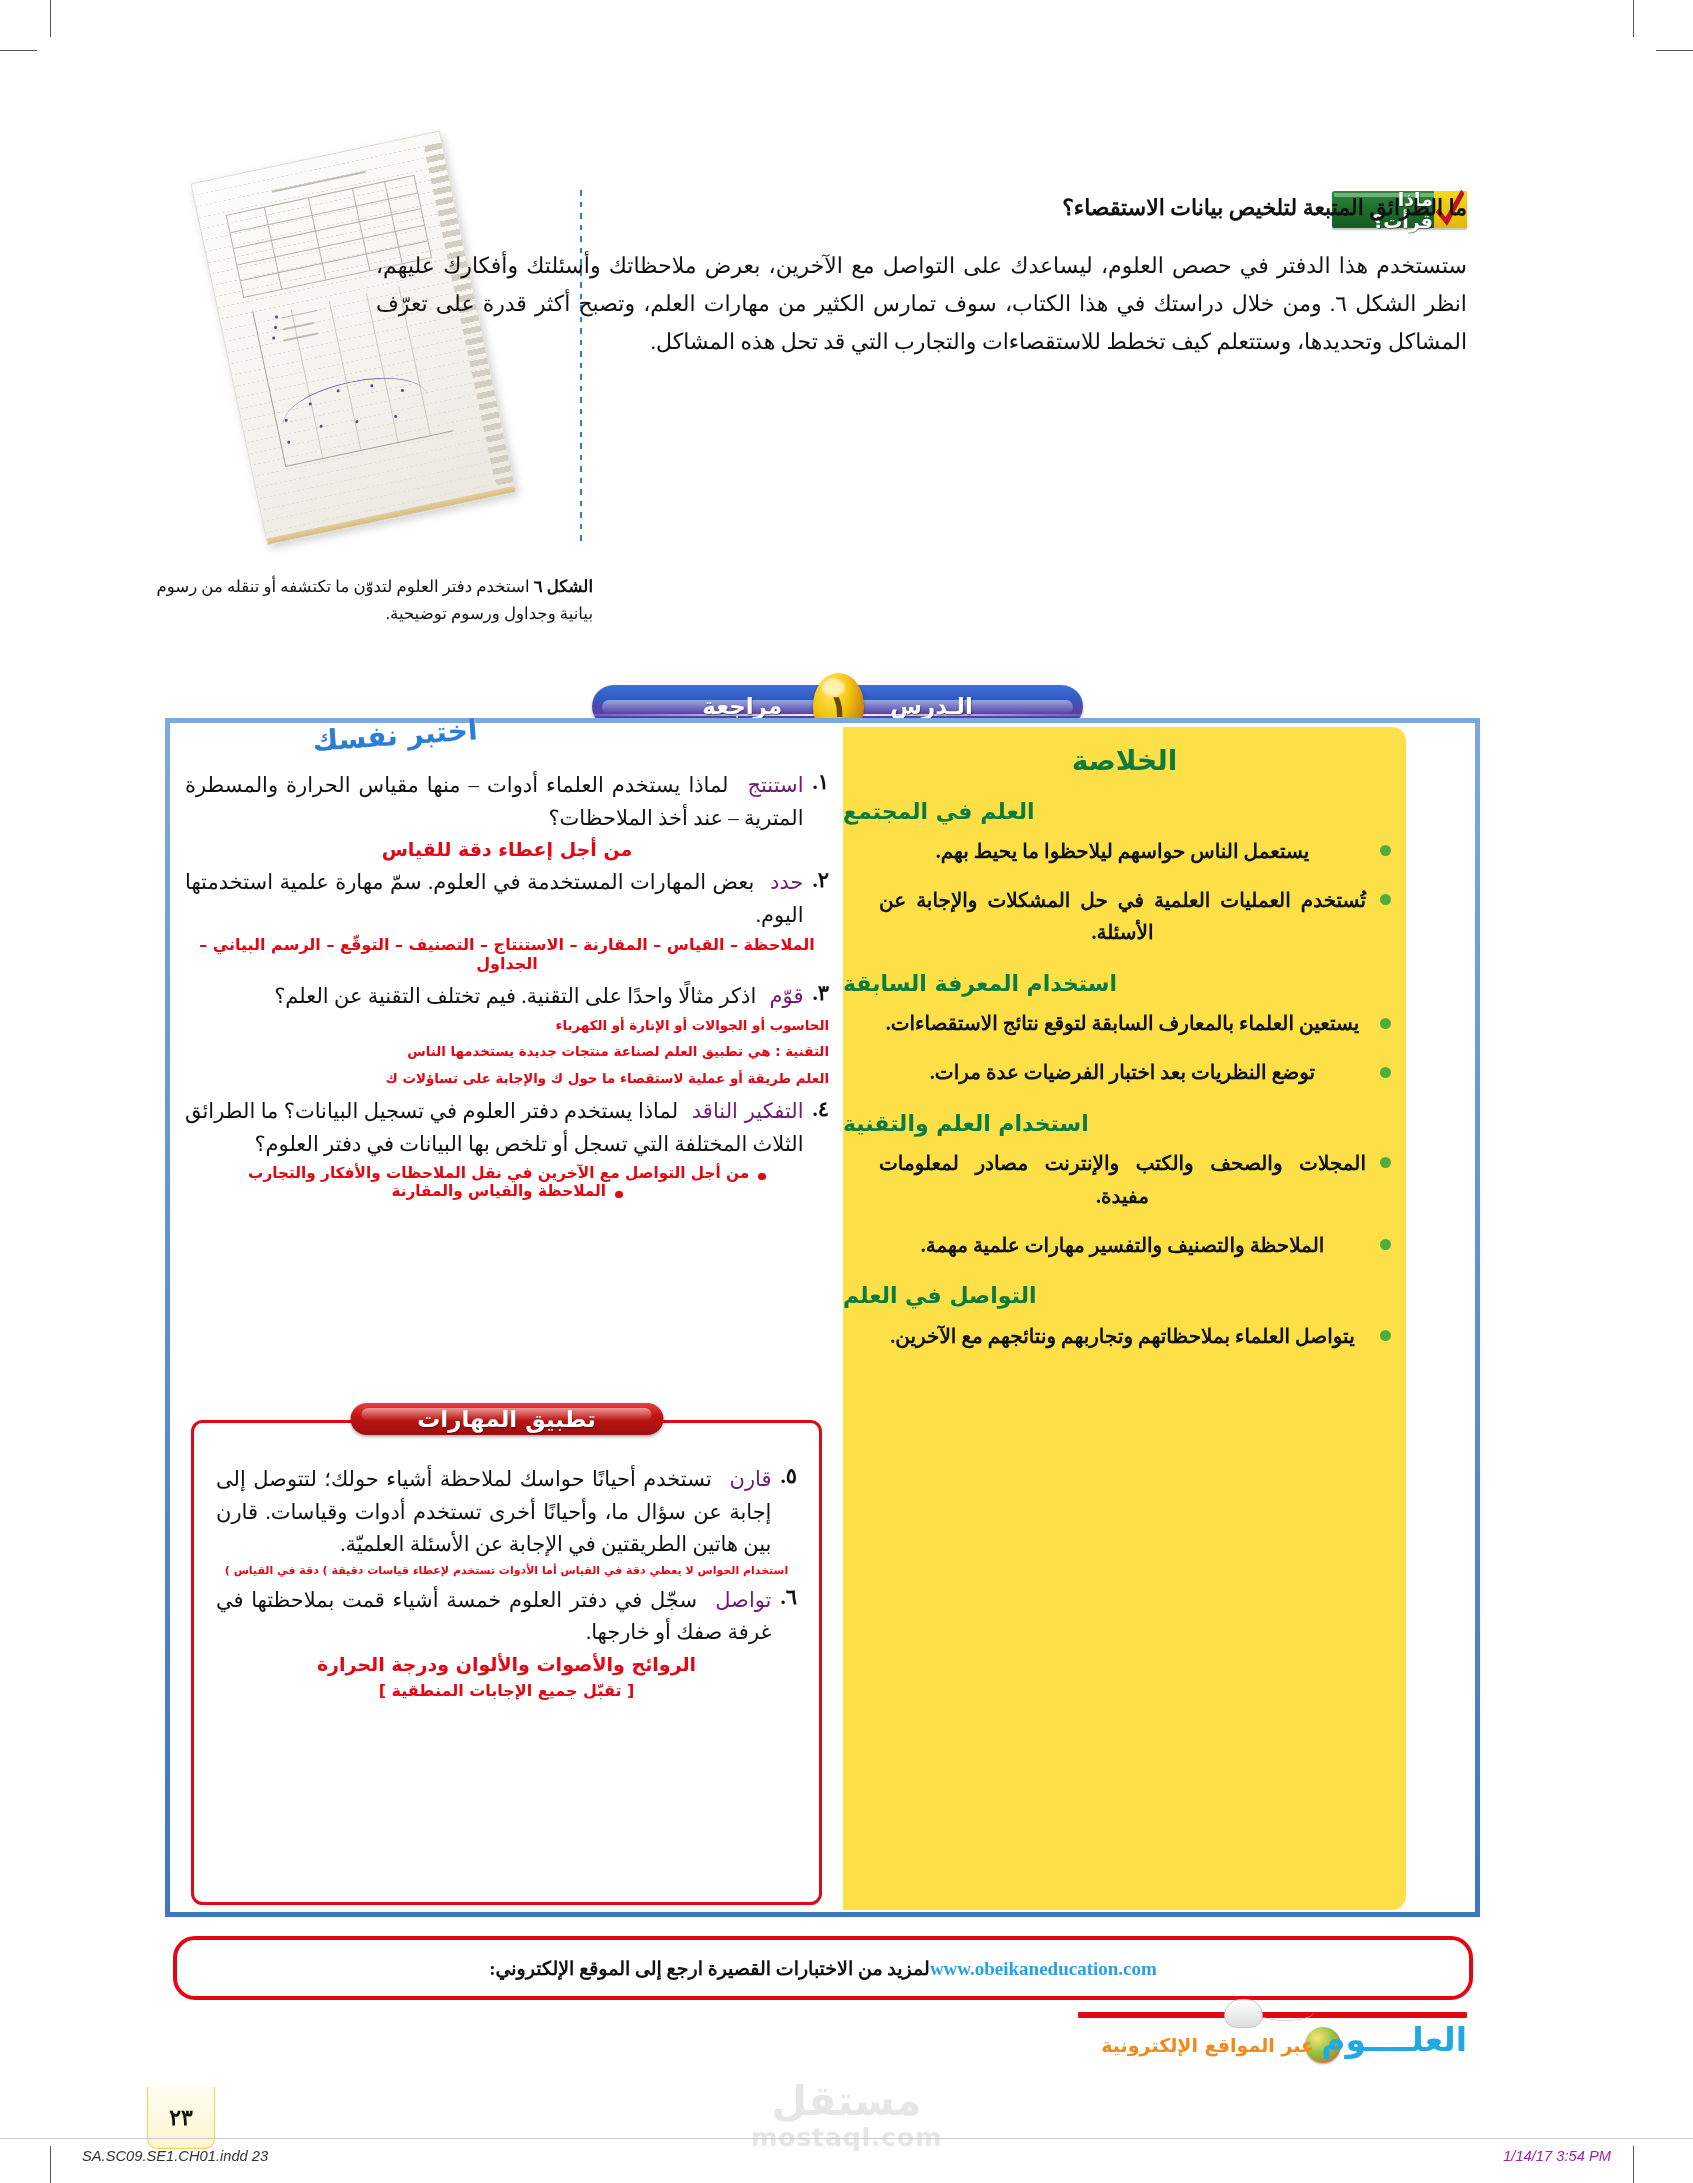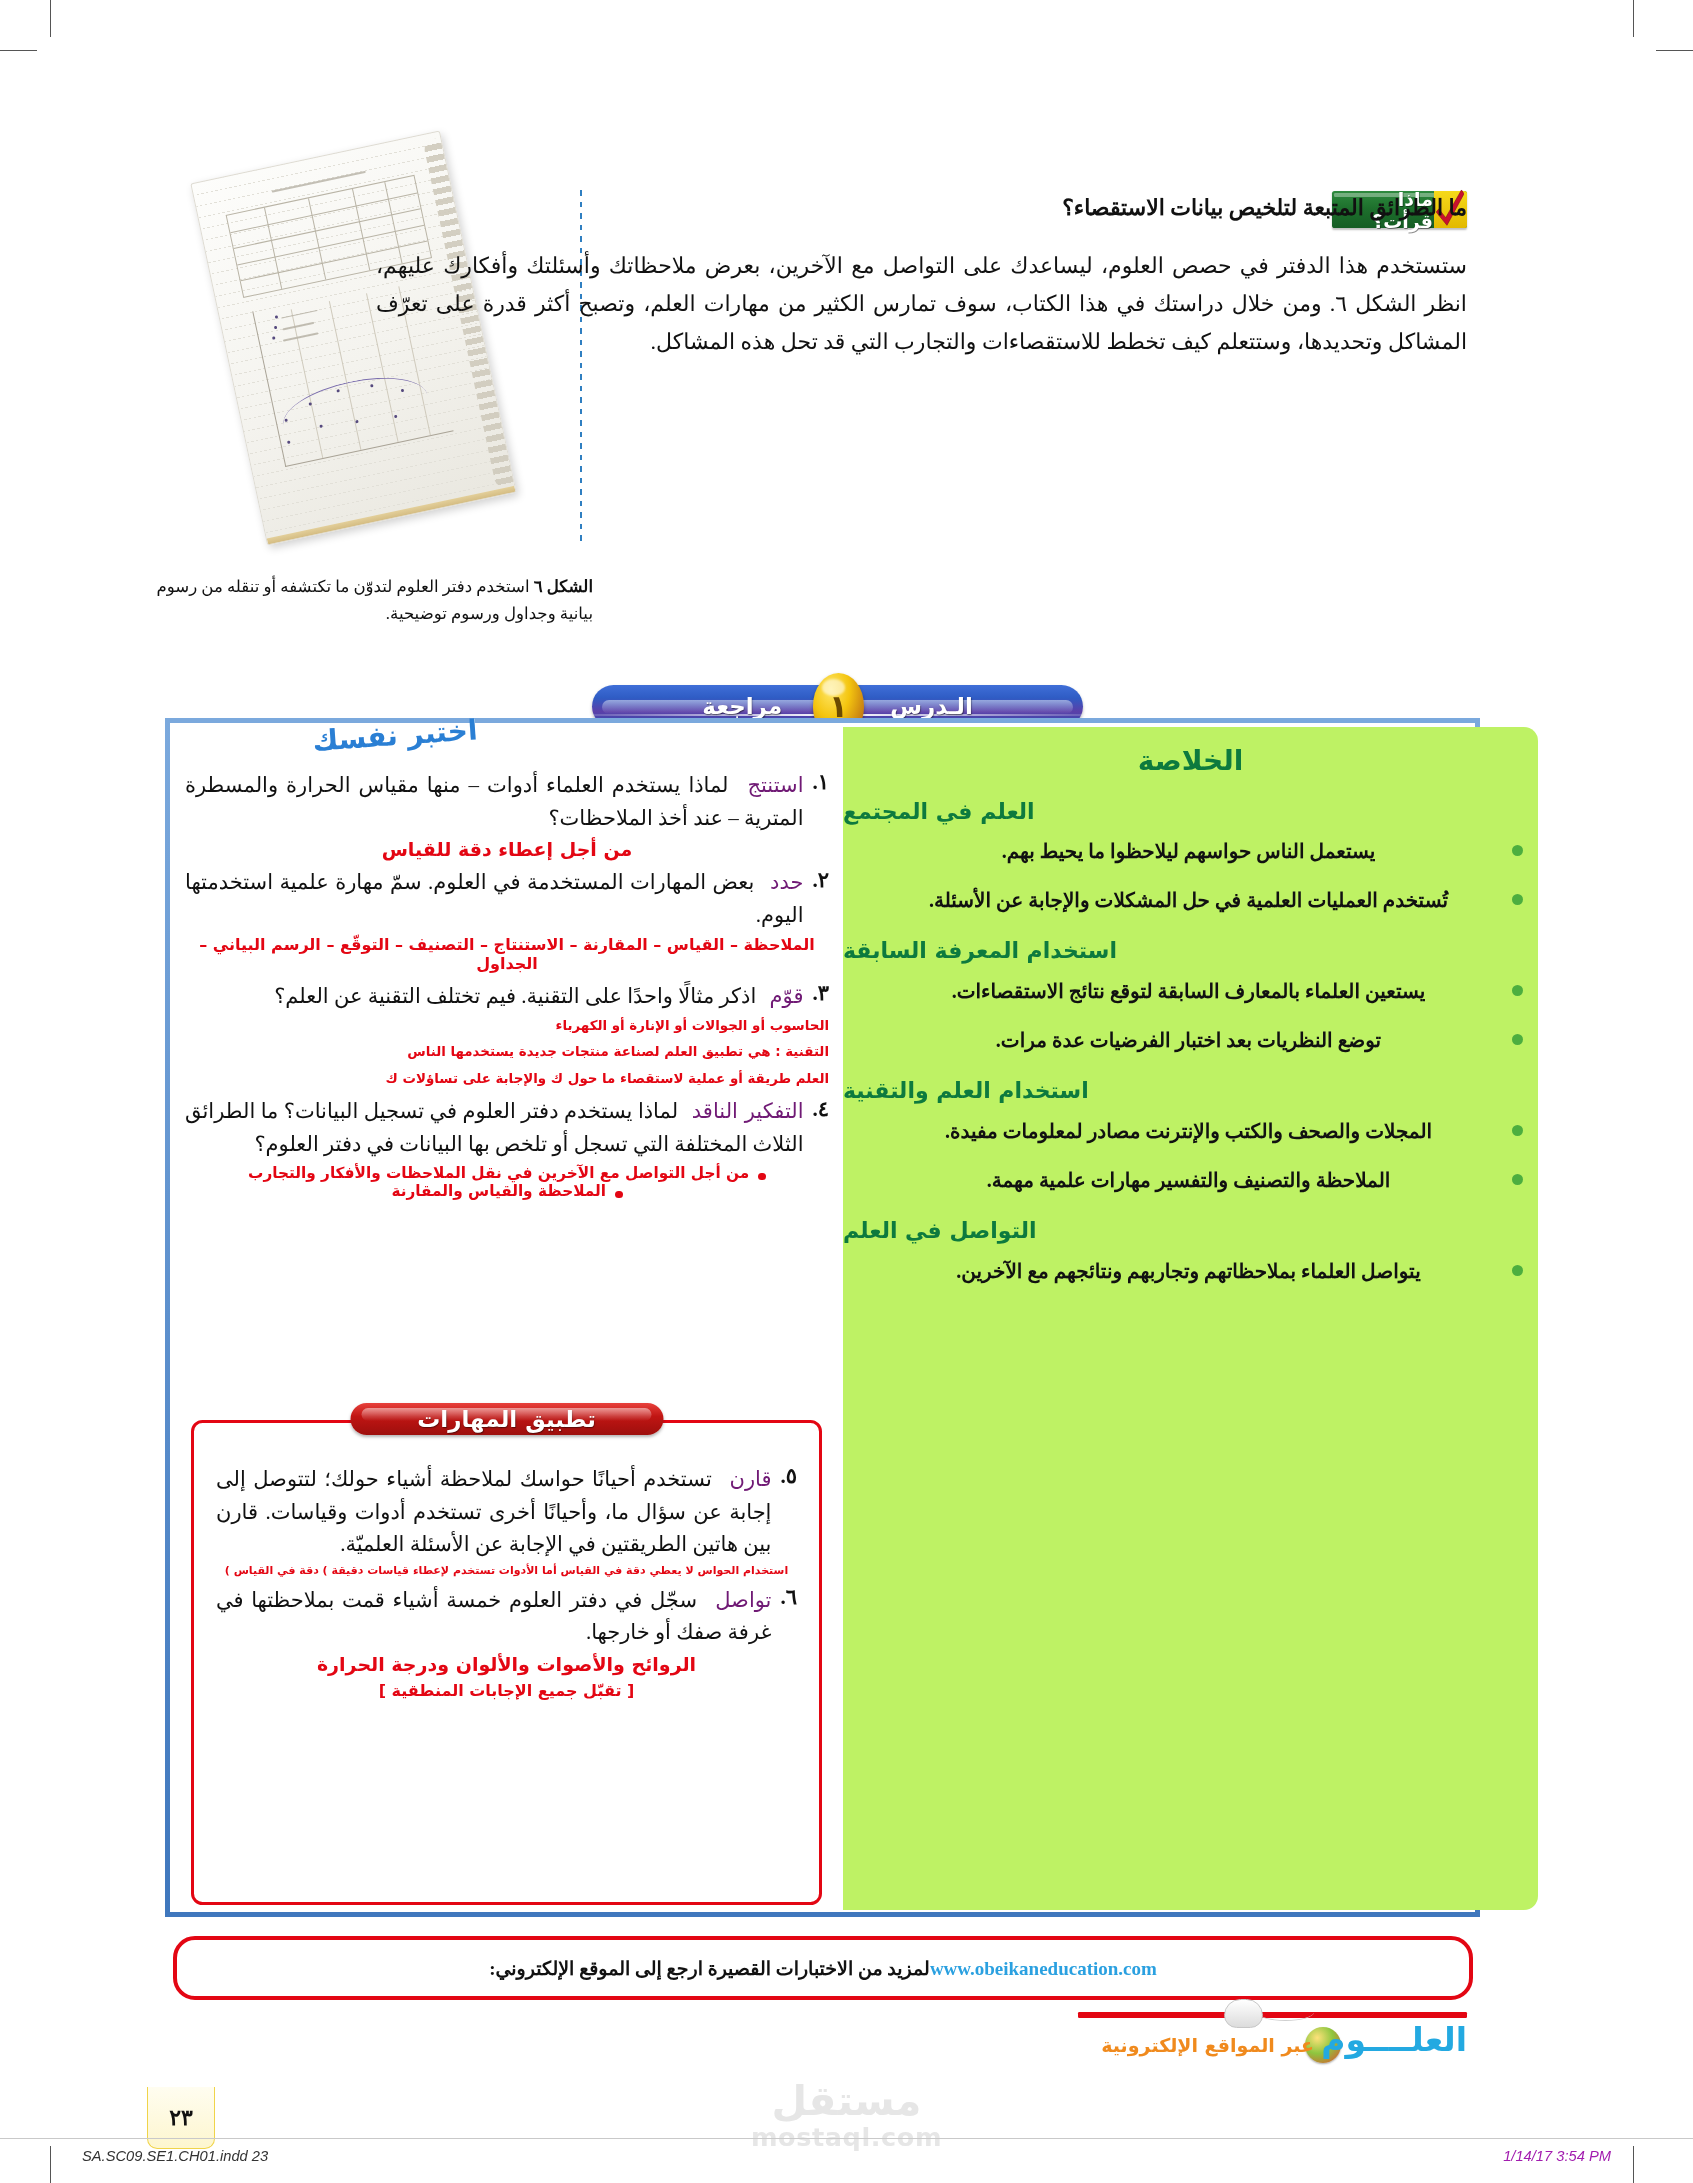--- a/index.html
+++ b/index.html
@@ -119,22 +119,22 @@
     position:absolute;left:165px;top:718px;width:1315px;height:1199px;
     border:5.7px solid;
     border-image:linear-gradient(to bottom,#7ba9dd,#3f77bd) 1;
     border-radius:16.6px;
     box-sizing:border-box;
   }
   .main-box-inner{position:absolute;inset:0;border-radius:12.8px;background:#fff;}
 
   
   .summary{
-    position:absolute;left:843px;top:727px;width:695px;height:1183px;
-    background:#bef264;border-radius:0 14px 14px 0;
+    position:absolute;left:843px;top:727px;width:563px;height:1183px;
+    background:#fde047;border-radius:0 14px 14px 0;
   }
   .summary h2{
     margin:0;padding:16.6px 0 0 0;text-align:center;color:#0d7a3e;
     font-family:"DejaVu Sans","Liberation Sans",sans-serif;font-weight:bold;font-size:28px;
   }
   .sum-sec-title{
     color:#0d7a3e;font-family:"DejaVu Sans","Liberation Sans",sans-serif;font-weight:bold;
     font-size:22px;text-align:left;margin:22px 0 11.5px 0;
   }
   .sum-list{margin:0;padding:0;list-style:none;}

